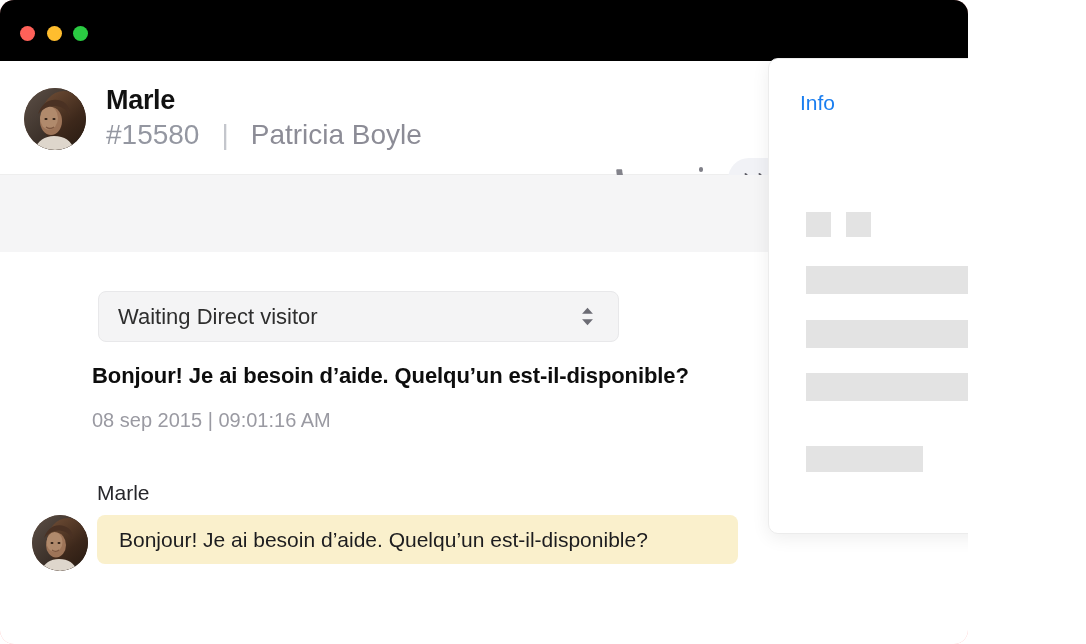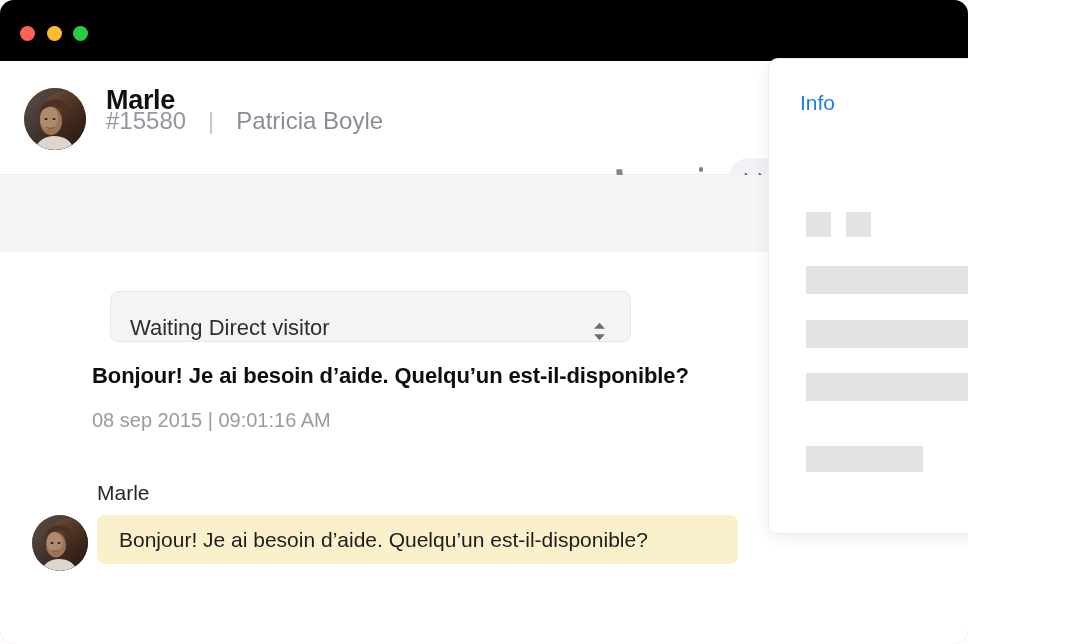--- a/index.html
+++ b/index.html
@@ -72,22 +72,22 @@
     top: 26px;
     font-size: 27px;
     font-weight: bold;
     color: #111111;
     letter-spacing: -0.3px;
     line-height: 1;
   }
   #conv-submeta {
     position: absolute;
     left: 106px;
-    top: 48px;
-    font-size: 24px;
+    top: 60px;
+    font-size: 28px;
     color: #8c8c96;
     line-height: 1;
     white-space: nowrap;
   }
   #conv-submeta .ticket { color: #9497a1; }
   #conv-submeta .sep {
     display: inline-block;
     padding: 0 22px;
     color: #c4c6cc;
   }
@@ -186,23 +186,22 @@
   }
   #status-select {
     position: absolute;
     left: 98px; top: 39px;
     width: 521px; height: 51px;
     background: #f4f4f5;
     border: 1px solid #e8e8ea;
     border-radius: 8px;
     box-sizing: border-box;
     display: flex;
-    align-items: flex-end;
-    cursor: pointer;
-    margin-left: 12px;
+    align-items: center;
+    cursor: pointer;
   }
   #status-select .sel-label {
     margin-left: 19px;
     font-size: 22px;
     color: #2e2e2e;
   }
   #status-select .stepper {
     position: absolute;
     right: 24px;
     display: flex;

